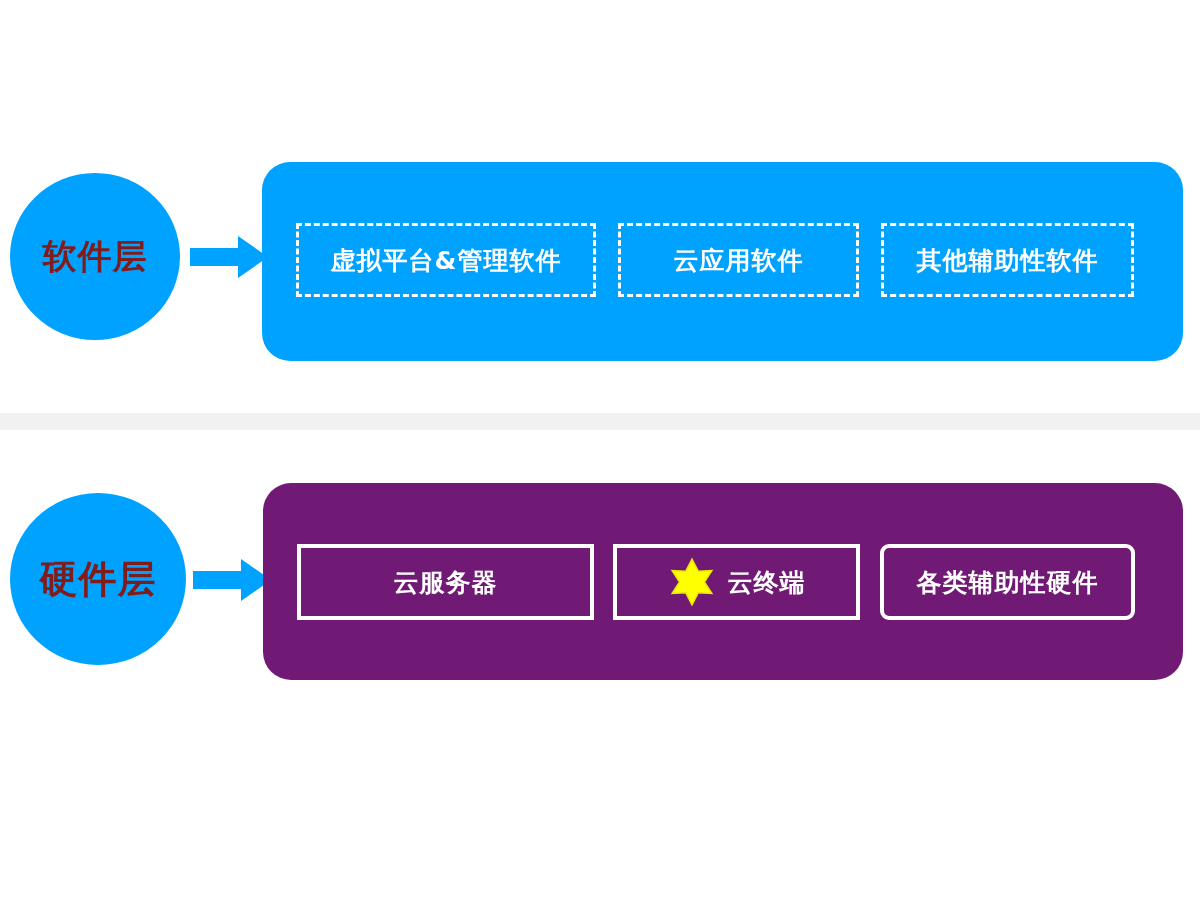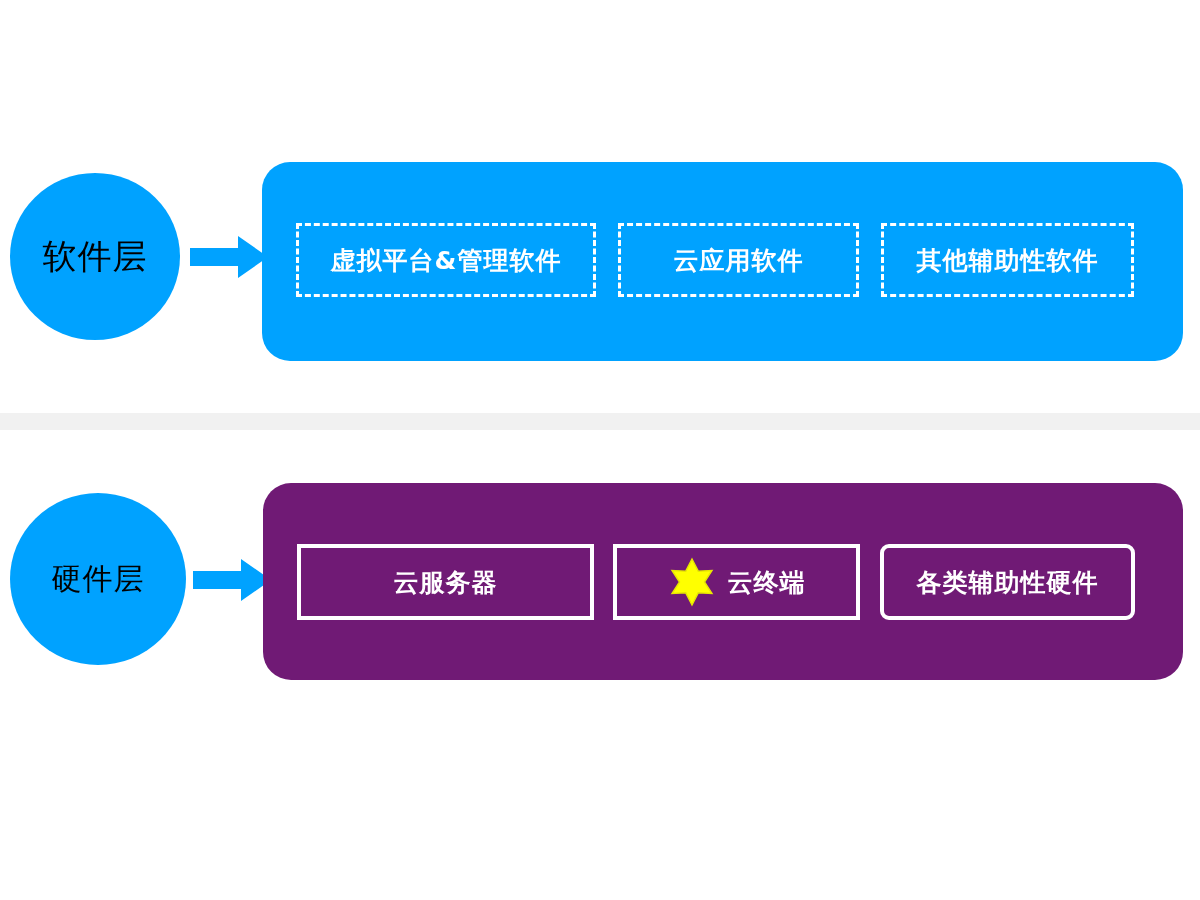--- a/index.html
+++ b/index.html
@@ -36,22 +36,22 @@
   
   .layer-badge {
     position: absolute;
     border-radius: 50%;
     display: flex;
     align-items: center;
     justify-content: center;
     box-sizing: border-box;
   }
   .layer-badge-label {
-    color: #000000;
-    font-weight: normal;
+    color: #7f1d1d;
+    font-weight: bold;
     letter-spacing: 1px;
     white-space: nowrap;
     text-align: center;
   }
 
   
   .layer-arrow {
     position: absolute;
   }
 
@@ -120,21 +120,21 @@
         </div>
         <div class="item-box dashed" style="left: 619px; top: 61px; width: 253px; height: 74px;">
           <span class="item-label">其他辅助性软件</span>
         </div>
         <div class="item-box dashed" style="left: 356px; top: 61px; width: 241px; height: 74px;">
           <span class="item-label">云应用软件</span>
         </div>
       </div>
     </div>
     <div class="layer-badge" style="left: 10px; top: 493px; width: 176px; height: 172px; background: rgb(0, 162, 255);">
-      <span class="layer-badge-label" style="font-size: 30px;">硬件层</span>
+      <span class="layer-badge-label" style="font-size: 38px;">硬件层</span>
     </div>
     <svg class="layer-arrow" width="78" height="42" viewBox="0 0 78 42" style="left: 193px; top: 559px;">
       <path d="M0,12 L48,12 L48,0 L78,21 L48,42 L48,30 L0,30 Z" fill="#00a2ff"></path>
     </svg>
     <div class="layer-panel" style="left: 263px; top: 483px; width: 920px; height: 197px; border-radius: 28px; background: #701a75;">
       <div class="panel-items">
         <div class="item-box solid" style="left: 34px; top: 61px; width: 297px; height: 76px;">
           <span class="item-label">云服务器</span>
         </div>
         <div class="item-box solid" style="left: 350px; top: 61px; width: 247px; height: 76px; text-align: right;">

